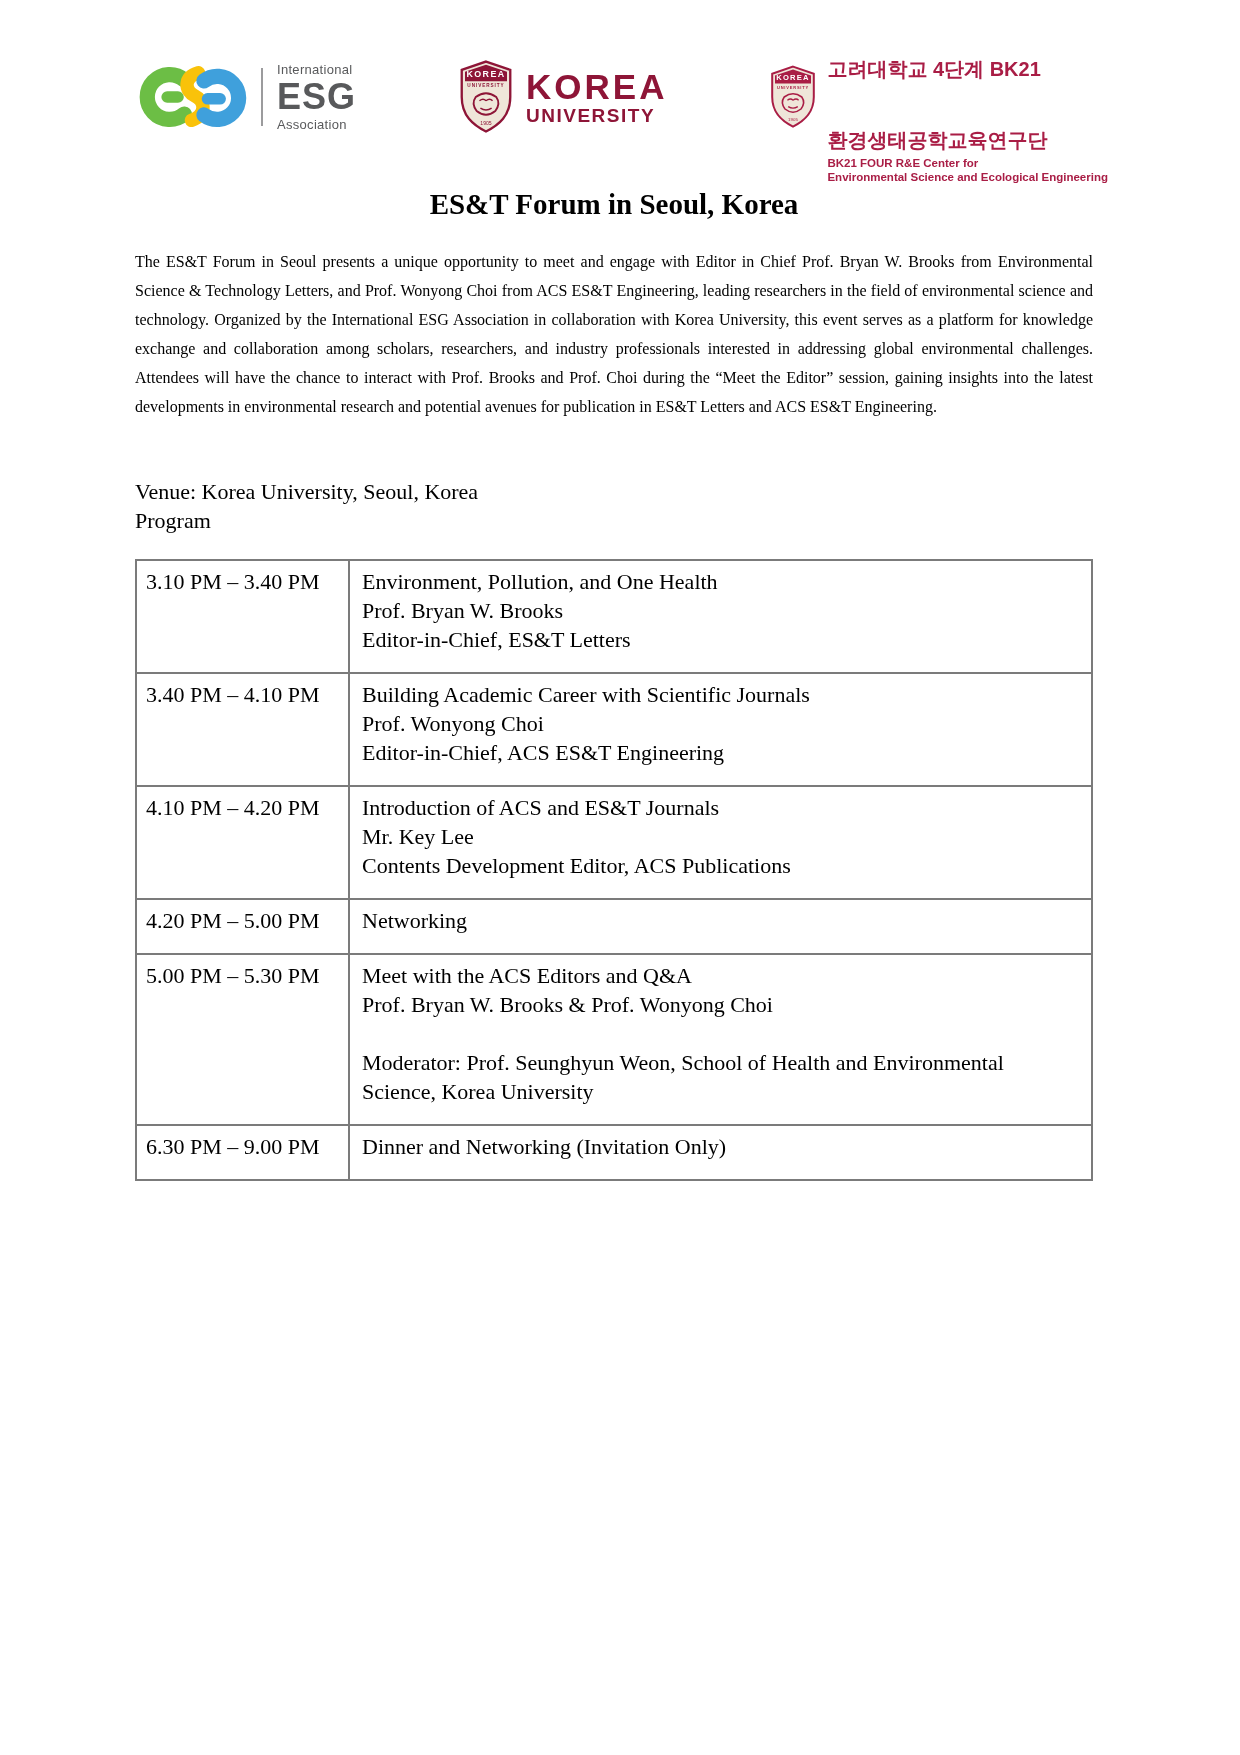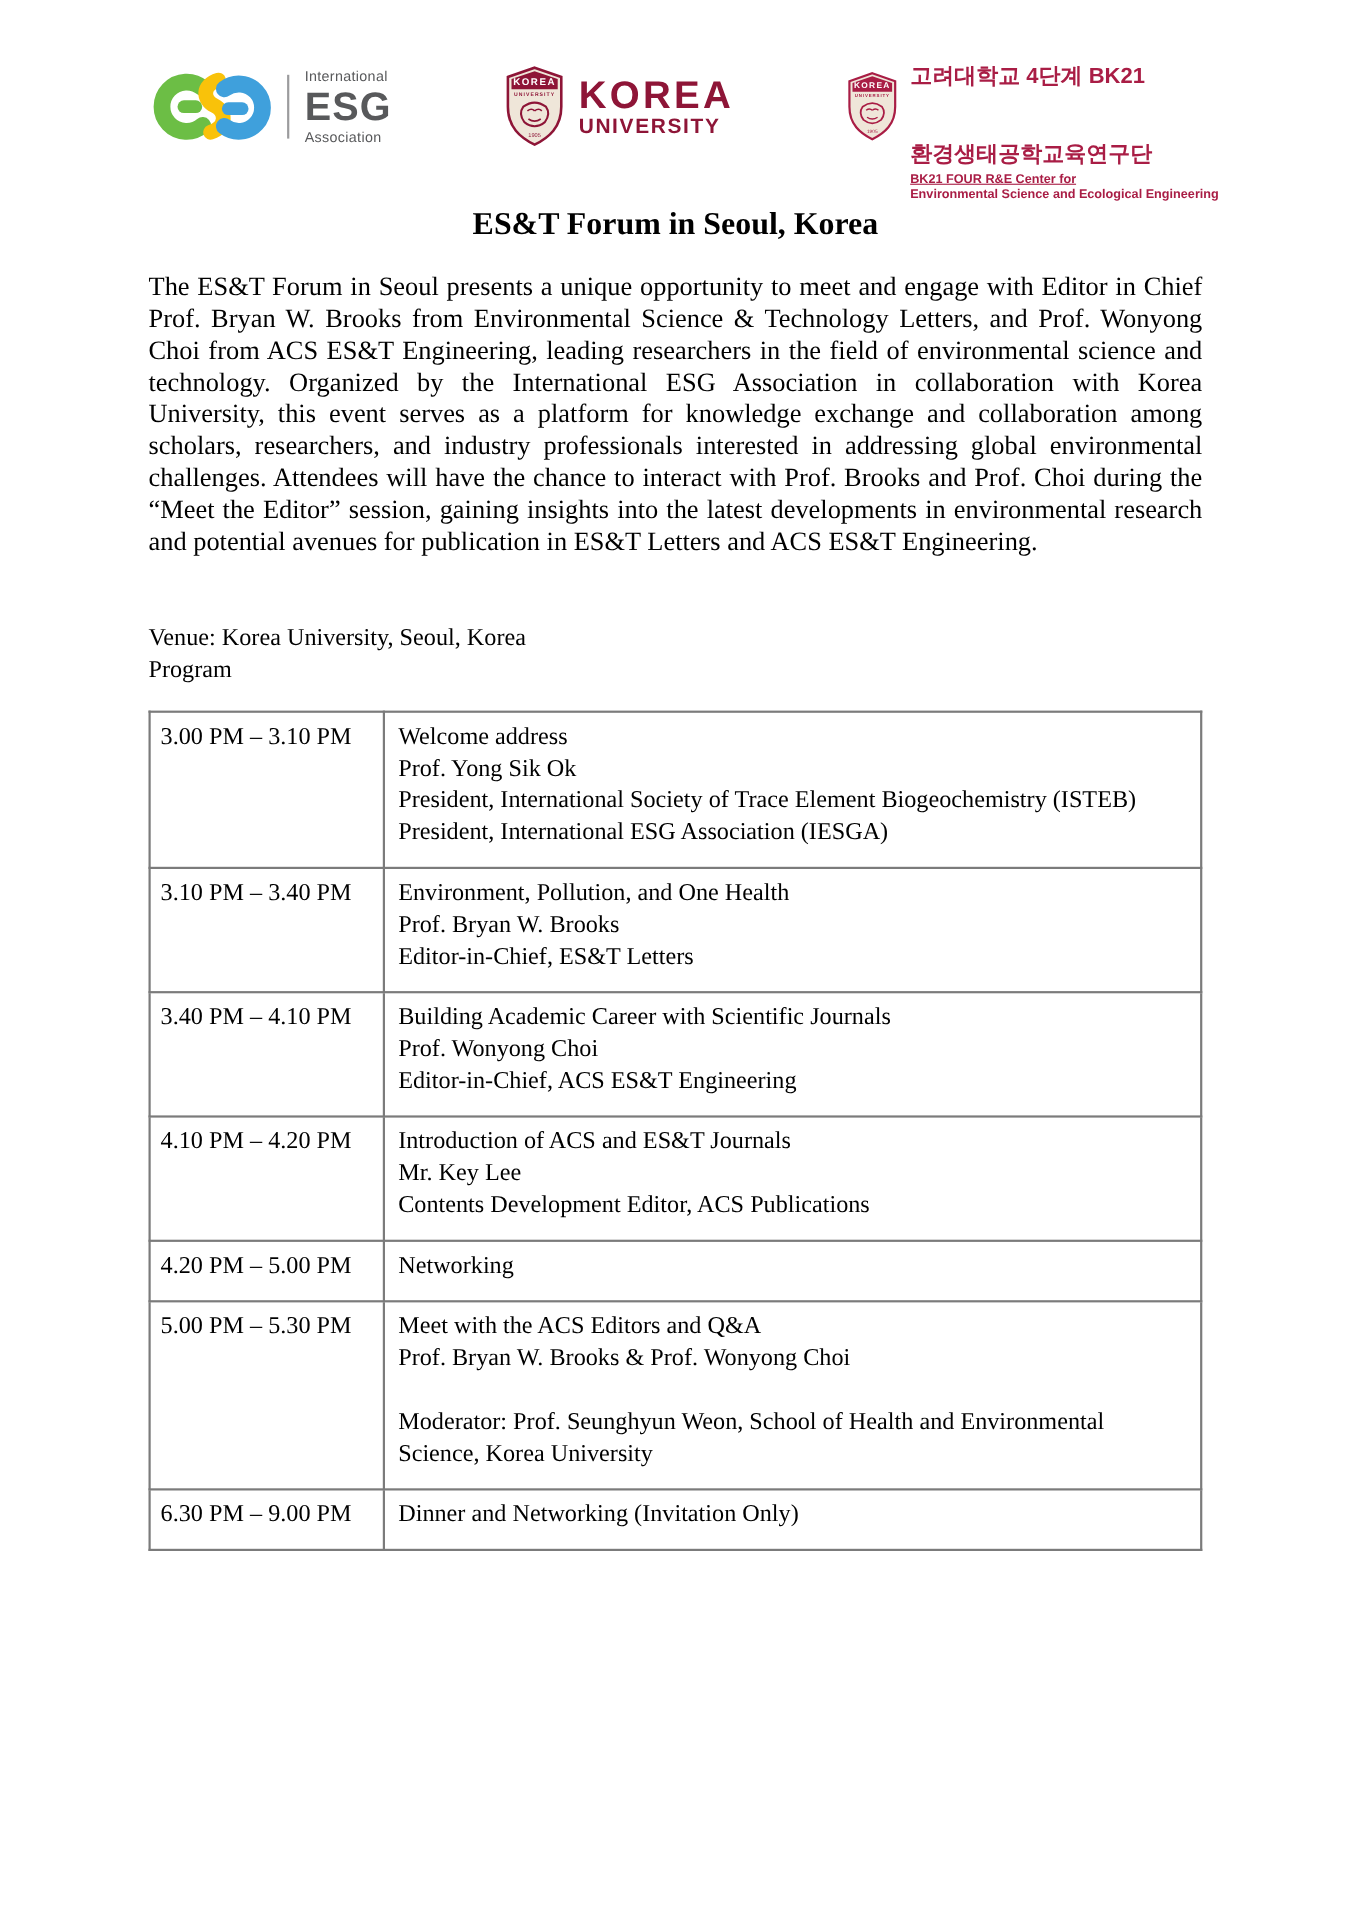--- a/index.html
+++ b/index.html
@@ -24,29 +24,29 @@
   .esg-text .small{font-size:13px;letter-spacing:.3px;}
   .esg-text .big{font-size:36px;font-weight:bold;letter-spacing:1px;margin:3px 0;}
   .ku-logo{display:flex;align-items:center;gap:12px;}
   .ku-wordmark{font-family:"Liberation Sans",sans-serif;color:#8e1537;line-height:1;}
   .ku-wordmark .l1{font-size:35px;font-weight:bold;letter-spacing:3px;}
   .ku-wordmark .l2{font-size:19px;font-weight:bold;letter-spacing:1.5px;margin-top:2px;}
   .bk-logo{display:flex;align-items:center;gap:10px;}
   .bk-text{font-family:"Liberation Sans",sans-serif;color:#a91d45;line-height:1.15;}
   .bk-text .ko{font-size:20px;font-weight:bold;margin-top:48px;}
   .bk-text .en{font-size:11.5px;font-weight:bold;line-height:1.25;}
-  .bk-text .en.first{margin-top:4px;text-decoration:underline;}
+  .bk-text .en.first{margin-top:4px;}
   
   .content{padding:0 147px 0 135px;}
   .doc-title{
     text-align:center;font-weight:bold;font-size:29px;
     margin-top:46px;
   }
   .intro{
-    margin-top:26px;font-size:24px;line-height:29px;text-align:justify;
+    margin-top:26px;font-size:16px;line-height:29px;text-align:justify;
   }
   .meta{margin-top:56px;font-size:22px;line-height:29px;}
   .meta sup{font-size:14px;line-height:0;}
   
   table.schedule{
     border-collapse:collapse;width:100%;margin-top:24px;
     font-size:22px;
   }
   table.schedule,table.schedule td{border:2px solid #7b7b7b;}
   td.time-cell{
@@ -123,29 +123,20 @@
     <p class="intro">The ES&amp;T Forum in Seoul presents a unique opportunity to meet and engage with Editor in Chief Prof. Bryan W. Brooks from Environmental Science &amp; Technology Letters, and Prof. Wonyong Choi from ACS ES&amp;T Engineering, leading researchers in the field of environmental science and technology. Organized by the International ESG Association in collaboration with Korea University, this event serves as a platform for knowledge exchange and collaboration among scholars, researchers, and industry professionals interested in addressing global environmental challenges. Attendees will have the chance to interact with Prof. Brooks and Prof. Choi during the “Meet the Editor” session, gaining insights into the latest developments in environmental research and potential avenues for publication in ES&amp;T Letters and ACS ES&amp;T Engineering.</p>
 
     <div class="meta">
       <div>Venue: Korea University, Seoul, Korea</div>
       <div>Program</div>
     </div>
 
     <table class="schedule">
       <tbody>
           <tr>
-            <td class="time-cell">3.00 PM – 3.10 PM</td>
-            <td class="desc-cell">
-              <div class="cell-line">Welcome address</div>
-              <div class="cell-line">Prof. Yong Sik Ok</div>
-              <div class="cell-line">President, International Society of Trace Element Biogeochemistry (ISTEB)</div>
-              <div class="cell-line">President, International ESG Association (IESGA)</div>
-            </td>
-          </tr>
-          <tr>
             <td class="time-cell">3.10 PM – 3.40 PM</td>
             <td class="desc-cell">
               <div class="cell-line">Environment, Pollution, and One Health</div>
               <div class="cell-line">Prof. Bryan W. Brooks</div>
               <div class="cell-line">Editor-in-Chief, ES&amp;T Letters</div>
             </td>
           </tr>
           <tr>
             <td class="time-cell">3.40 PM – 4.10 PM</td>
             <td class="desc-cell">

